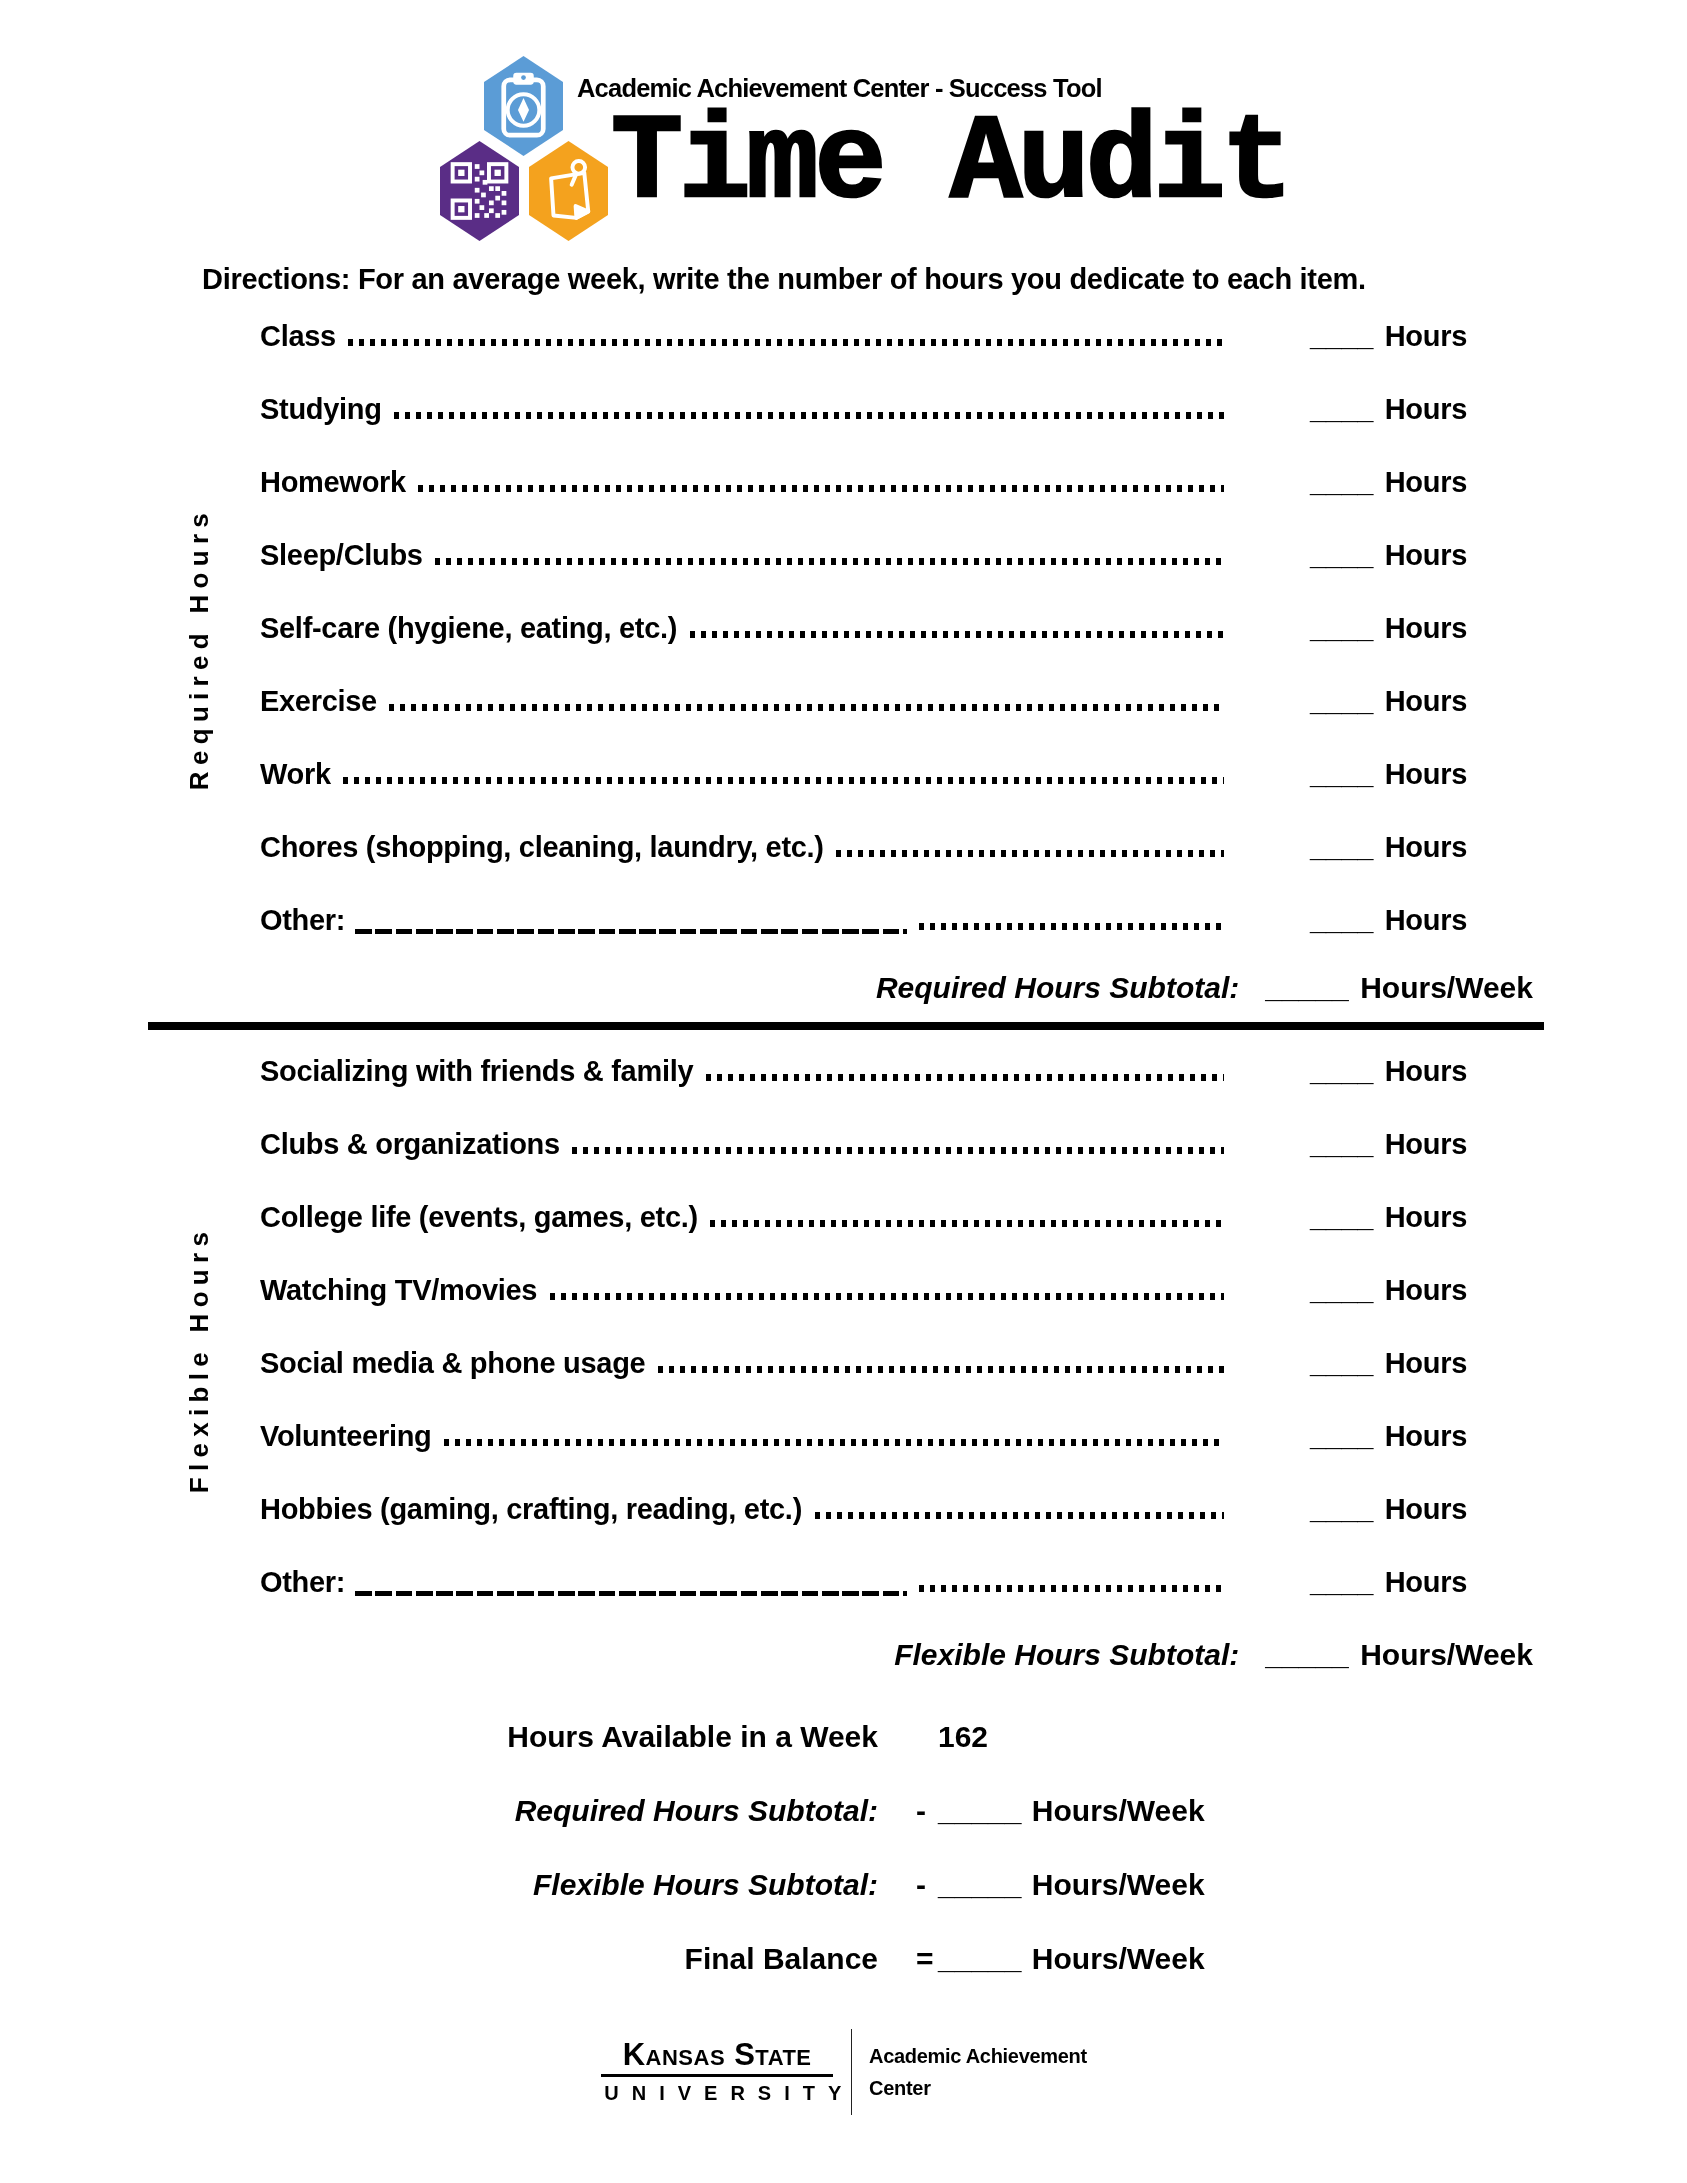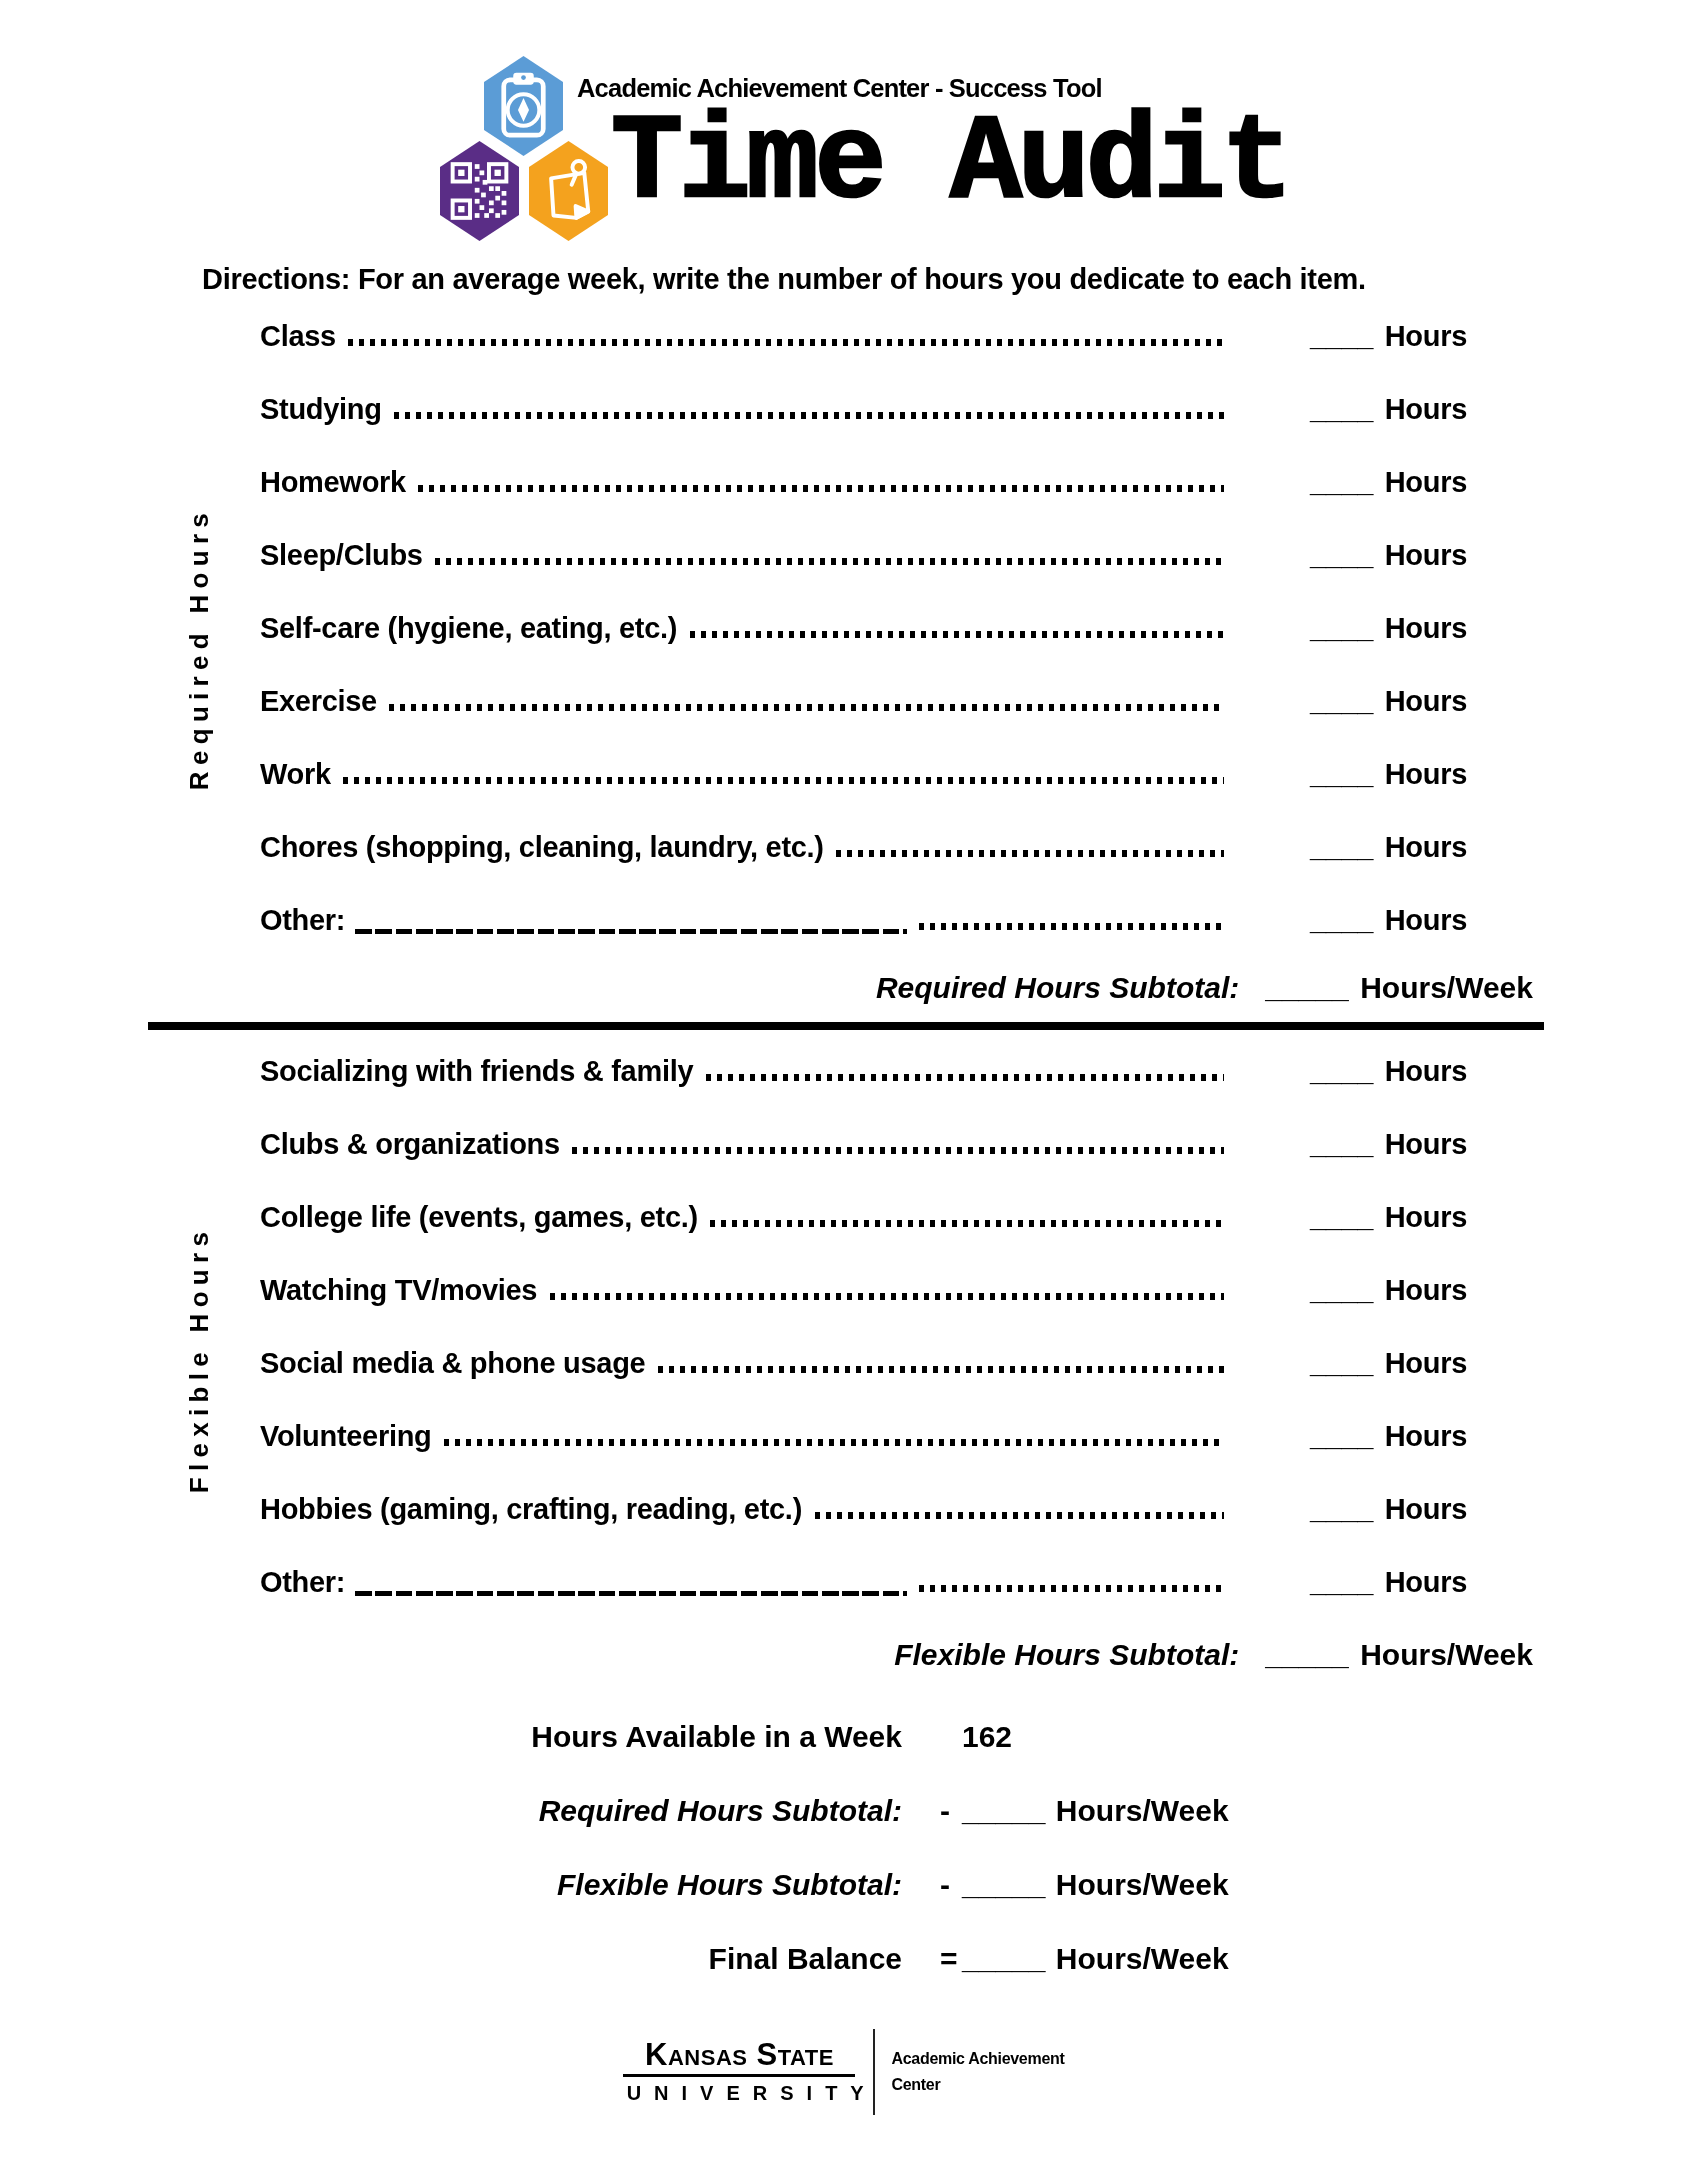--- a/index.html
+++ b/index.html
@@ -45,38 +45,38 @@
   .st-required{top:973px;}
   .st-flexible{top:1640px;}
   .divider{position:absolute;left:148px;top:1022px;width:1396px;height:7.8px;background:#000;}
   
   .side-label{position:absolute;left:17px;width:365px;height:31px;line-height:31px;
               text-align:center;font-size:26px;font-weight:bold;letter-spacing:6.3px;
               transform:rotate(-90deg);white-space:nowrap;}
   .sl-required{top:633px;}
   .sl-flexible{top:1344px;}
   
-  .summary{position:absolute;left:272px;top:1678px;width:1198px;}
+  .summary{position:absolute;left:248px;top:1678px;width:1198px;}
   .srow{display:flex;align-items:flex-end;height:74px;font-size:30px;font-weight:bold;
         line-height:1;white-space:nowrap;}
   .s-label{width:630px;text-align:right;}
   .s-label.it{font-style:italic;}
   .s-op{margin-left:38px;width:22px;}
   .s-num{margin-left:60px;}
   .s-unit{margin-left:10.4px;}
   
   .footer{position:absolute;left:0;top:2029px;width:100%;display:flex;
           justify-content:center;align-items:center;}
   .ks{width:234px;text-align:center;}
   .ks-name{font-family:Liberation Sans, sans-serif;font-variant:small-caps;font-weight:bold;
            font-size:31px;line-height:1;letter-spacing:0.5px;white-space:nowrap;}
   .ks-rule{height:2.6px;background:#000;margin:4.7px 1px 5.7px;}
   .ks-univ{font-size:20px;font-weight:bold;letter-spacing:13px;padding-left:4.2px;white-space:nowrap;}
   .f-div{width:1.6px;height:86px;background:#222;margin:0 16.7px;}
-  .f-dept{font-size:16px;font-weight:bold;line-height:1.6;letter-spacing:-0.3px;}
+  .f-dept{font-size:20px;font-weight:bold;line-height:1.6;letter-spacing:-0.3px;}
 </style>
 </head>
 <body>
 
 <div class="logo-cluster">
   <div class="hex hex-blue">
     <svg viewBox="0 0 100 100">
       <rect x="25" y="17" width="50" height="70" rx="8" fill="none" stroke="#fff" stroke-width="6"></rect>
       <rect x="37" y="8" width="26" height="15" rx="4" fill="#fff"></rect>
       <circle cx="50" cy="14" r="3" fill="#5B9CD6"></circle>

